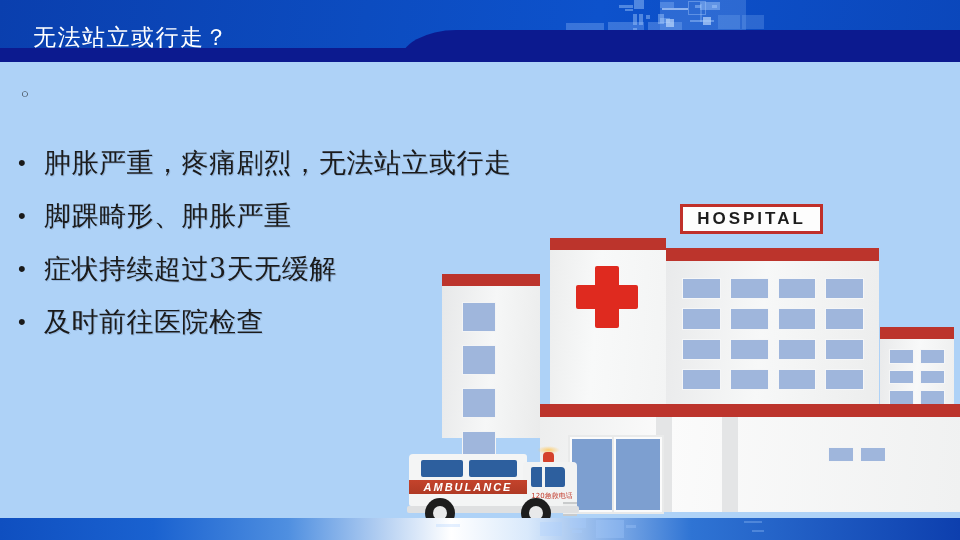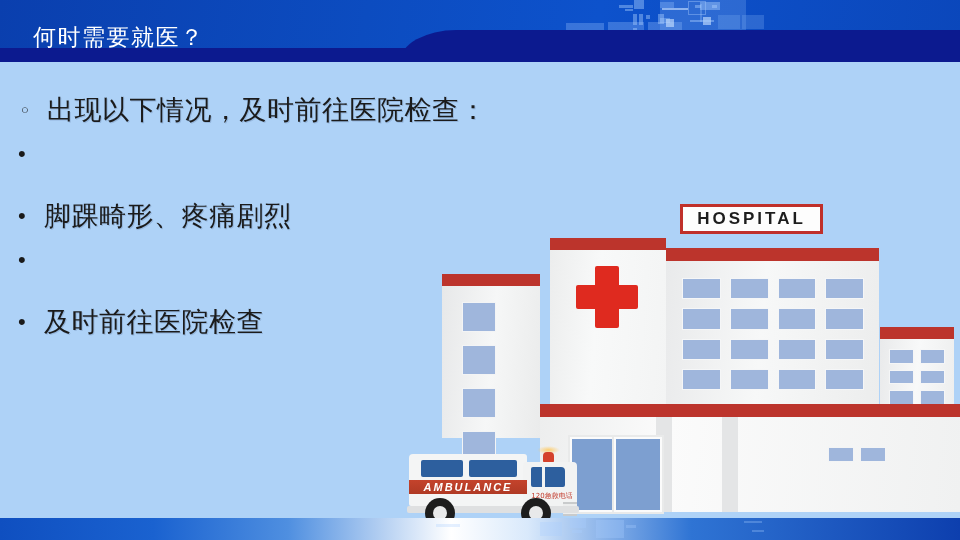--- a/index.html
+++ b/index.html
@@ -235,37 +235,38 @@
     <div class="deco b" style="left:625px; top:9px;  width:8px;  height:2px;"></div>
     <div class="deco b" style="left:620px; top:33px; width:8px;  height:2px;"></div>
     <div class="deco c" style="left:600px; top:45px; width:42px; height:3px;"></div>
     <div class="deco b" style="left:540px; top:45px; width:24px; height:3px;"></div>
     <div class="deco c" style="left:567px; top:45px; width:30px; height:3px;"></div>
     <div class="deco b" style="left:706px; top:44px; width:14px; height:2px;"></div>
     <div class="deco c" style="left:703px; top:40px; width:12px; height:3px;"></div>
 
     <div class="header-navy-ramp"></div>
     <div class="header-navy"></div>
-    <div class="header-title">何时需要就医？</div>
+    <div class="header-title">无法站立或行走？</div>
   </div>
 
   <div class="bullets">
     <div class="bullet-row">
       <span class="bullet-mark hollow">○</span>
-      <span class="bullet-text">出现以下情况，及时前往医院检查：</span>
     </div>
     <div class="bullet-row">
       <span class="bullet-mark">•</span>
+      <span class="bullet-text">肿胀严重，疼痛剧烈，无法站立或行走</span>
     </div>
     <div class="bullet-row">
       <span class="bullet-mark">•</span>
-      <span class="bullet-text">脚踝畸形、疼痛剧烈</span>
+      <span class="bullet-text">脚踝畸形、肿胀严重</span>
     </div>
     <div class="bullet-row">
       <span class="bullet-mark">•</span>
+      <span class="bullet-text">症状持续超过3天无缓解</span>
     </div>
     <div class="bullet-row">
       <span class="bullet-mark">•</span>
       <span class="bullet-text">及时前往医院检查</span>
     </div>
   </div>
 
   <div class="illus">
 
     <div class="sh left-roof"></div>

